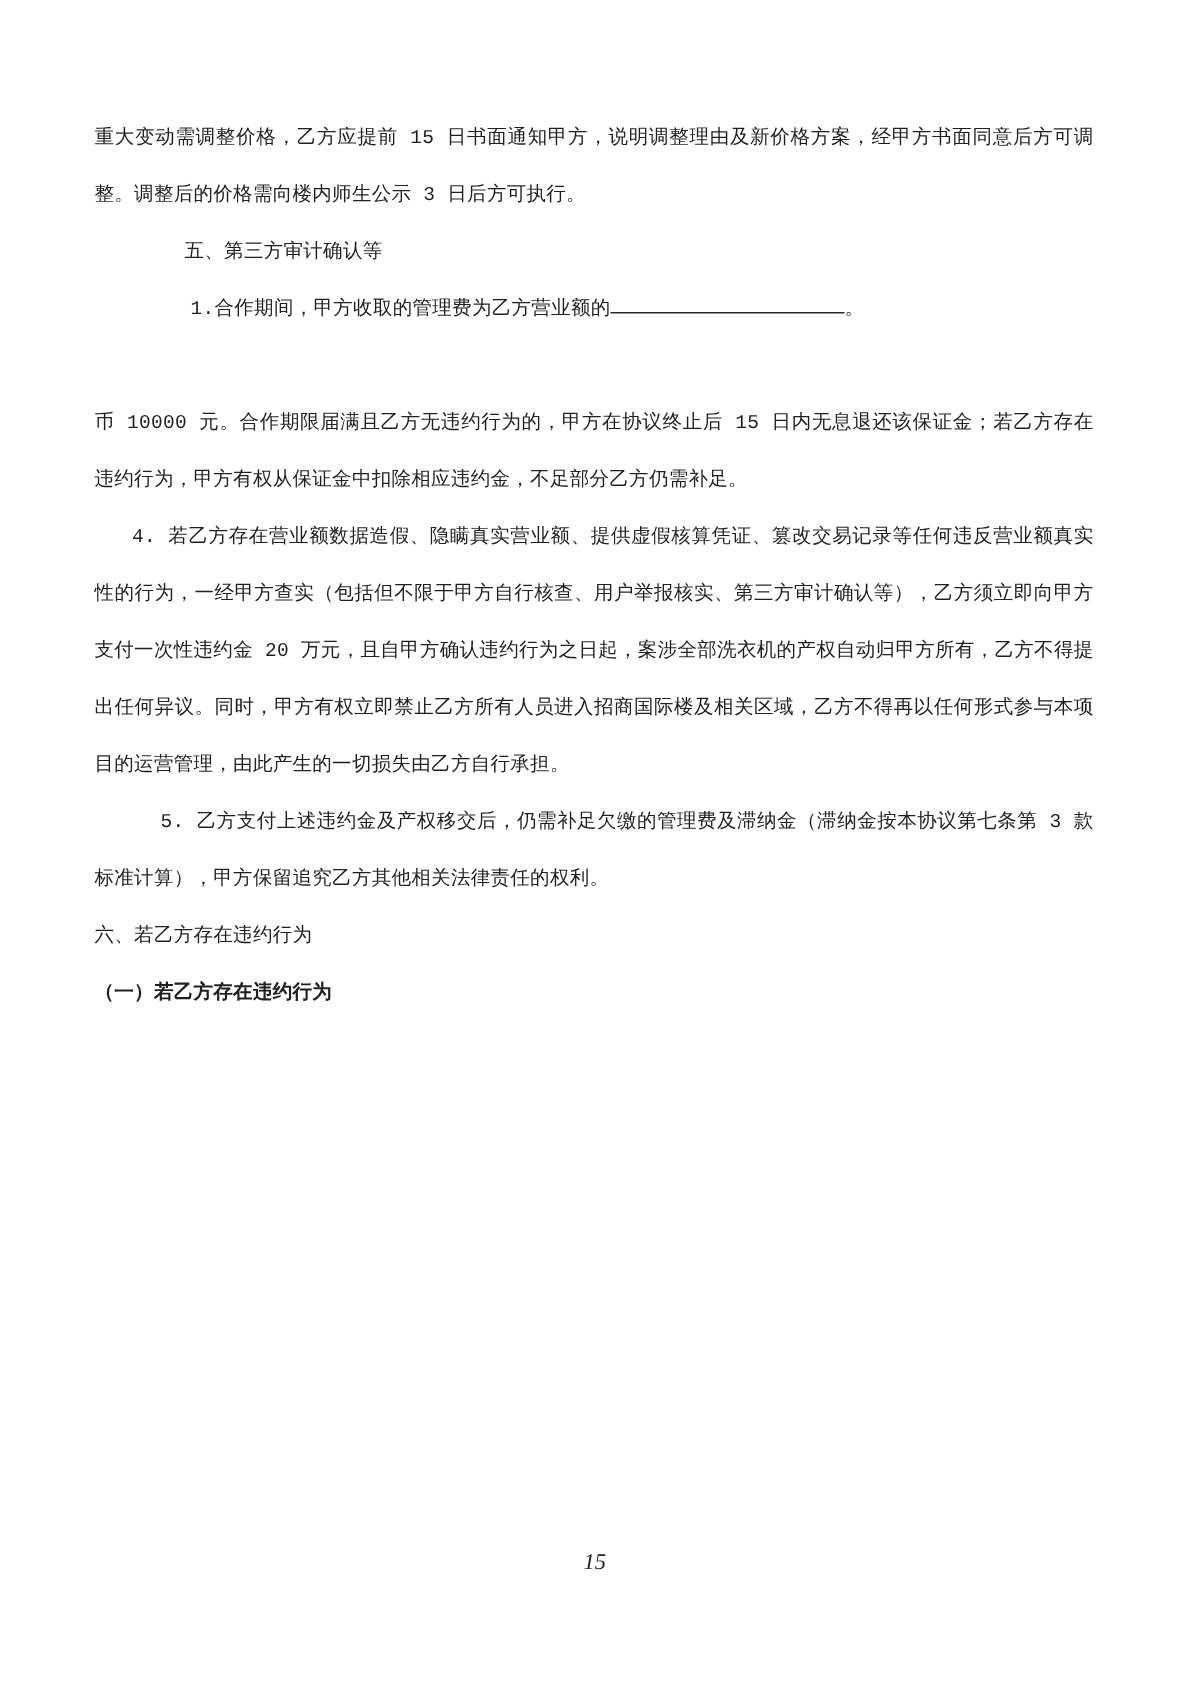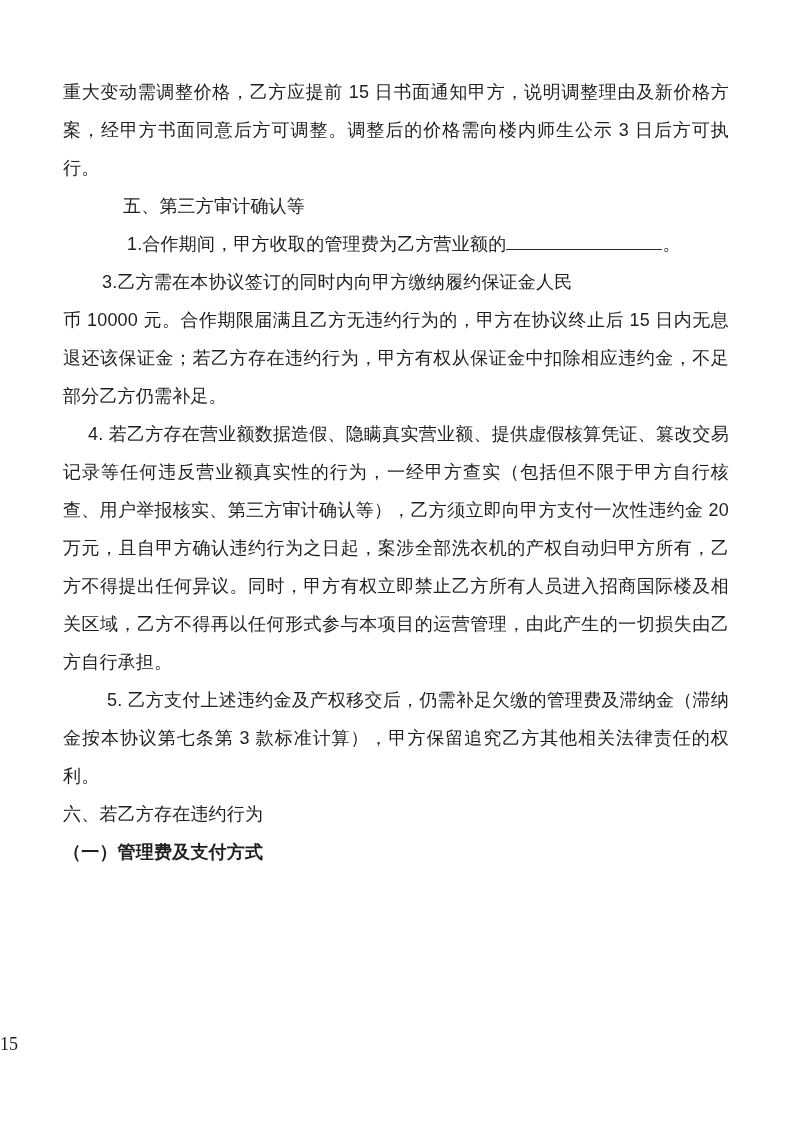--- a/index.html
+++ b/index.html
@@ -13,22 +13,22 @@
     height: 1122px;
     background: #ffffff;
     overflow: hidden;
     color: #1f1f1f;
   }
   .content {
     position: absolute;
     left: 63px;
     top: 73px;
     width: 666px;
-    font-family: Liberation Sans, sans-serif;
-    font-size: 18px;
+    font-family: Liberation Mono, monospace;
+    font-size: 13px;
     line-height: 38px;
     text-align: justify;
     text-justify: inter-character;
     letter-spacing: 0.2px;
   }
   .para {
     margin: 0;
     padding: 0;
   }
   .ind-cont { text-indent: 0; }
@@ -48,45 +48,46 @@
     height: 1.05em;
     border-bottom: 1.5px solid #2a2a2a;
     vertical-align: baseline;
     text-indent: 0;
   }
   .pagenum {
     position: absolute;
     left: 0;
     right: 0;
     top: 1034px;
-    text-align: left;
+    text-align: center;
     font-family: "Liberation Serif", "DejaVu Serif", serif;
-    font-size: 18px;
+    font-size: 15px;
     color: #1f1f1f;
+    font-style: italic;
   }
 </style>
 </head>
 <body>
 
 <div class="page">
   <div class="content">
 
     <p class="para ind-cont">重大变动需调整价格，乙方应提前 15 日书面通知甲方，说明调整理由及新价格方案，经甲方书面同意后方可调整。调整后的价格需向楼内师生公示 3 日后方可执行。</p>
 
     <p class="para ind-sec">五、第三方审计确认等</p>
 
     <p class="para ind-i1"><span>1.合作期间，甲方收取的管理费为乙方营业额的</span><span class="blank"></span><span>。</span></p>
 
 
-    <p class="para ind-i3"><span>3.乙方需在本协议签订的同时内向甲方缴纳履约保证金人民</span><br><span>币 10000 元。合作期限届满且乙方无违约行为的，甲方在协议终止后 15 日内无息退还该保证金；若乙方存在违约行为，甲方有权从保证金中扣除相应违约金，不足部分乙方仍需补足。</span></p>
+    <p class="para ind-i3"><br><span>币 10000 元。合作期限届满且乙方无违约行为的，甲方在协议终止后 15 日内无息退还该保证金；若乙方存在违约行为，甲方有权从保证金中扣除相应违约金，不足部分乙方仍需补足。</span></p>
 
     <p class="para ind-i4">4.&nbsp;若乙方存在营业额数据造假、隐瞒真实营业额、提供虚假核算凭证、篡改交易记录等任何违反营业额真实性的行为，一经甲方查实（包括但不限于甲方自行核查、用户举报核实、第三方审计确认等），乙方须立即向甲方支付一次性违约金 20 万元，且自甲方确认违约行为之日起，案涉全部洗衣机的产权自动归甲方所有，乙方不得提出任何异议。同时，甲方有权立即禁止乙方所有人员进入招商国际楼及相关区域，乙方不得再以任何形式参与本项目的运营管理，由此产生的一切损失由乙方自行承担。</p>
 
     <p class="para ind-i5">5.&nbsp;乙方支付上述违约金及产权移交后，仍需补足欠缴的管理费及滞纳金（滞纳金按本协议第七条第 3 款标准计算），甲方保留追究乙方其他相关法律责任的权利。</p>
 
     <p class="para ind-none">六、若乙方存在违约行为</p>
 
-    <p class="para ind-none bold-heading">（一）管理费及支付方式</p>
+    <p class="para ind-none bold-heading">（一）若乙方存在违约行为</p>
 
   </div>
 
   <div class="pagenum">15</div>
 </div>
 
 </body></html>

